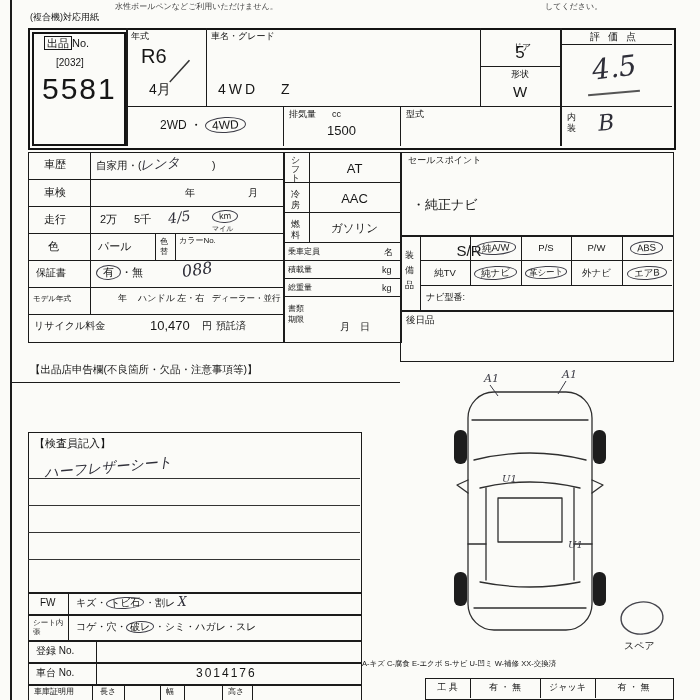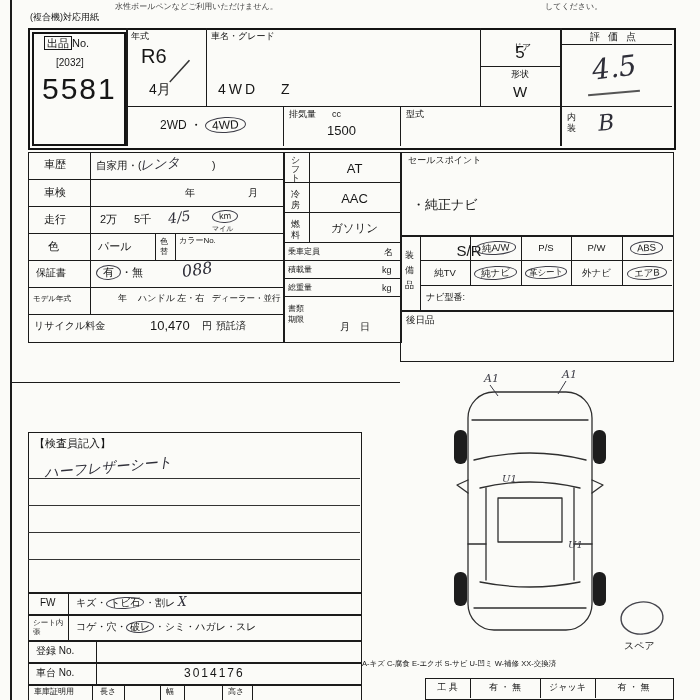--- a/index.html
+++ b/index.html
@@ -172,20 +172,21 @@
   <div class="t c" style="left:470px;top:266px;width:51px;font-size:9.5px;"><span class="circ">純ナビ</span></div>
   <div class="t c" style="left:521px;top:266px;width:50px;font-size:8.5px;"><span class="circ" style="padding:1px 3px;">革シート</span></div>
   <div class="t c" style="left:571px;top:268px;width:51px;font-size:9.5px;">外ナビ</div>
   <div class="t c" style="left:622px;top:266px;width:50px;font-size:9.5px;"><span class="circ">エアB</span></div>
 
   <div class="t" style="left:426px;top:293px;font-size:9px;">ナビ型番:</div>
 
   <div class="bx" style="left:400px;top:310px;width:272px;height:50px;"></div>
   <div class="t" style="left:406px;top:315px;font-size:9.5px;">後日品</div>
 
+  <div class="t bold" style="left:30px;top:364px;font-size:10.5px;">【出品店申告欄(不良箇所・欠品・注意事項等)】</div>
   <div class="ln" style="left:10px;top:382px;width:390px;height:1px;"></div>
 
   <div class="bx" style="left:28px;top:432px;width:332px;height:160px;"></div>
   <div class="t bold" style="left:34px;top:438px;font-size:11px;">【検査員記入】</div>
   <div class="t hand" style="left:44px;top:460px;font-size:14px;transform:rotate(-5deg);">ハーフレザーシート</div>
   <div class="ln2" style="left:28px;top:478px;width:332px;height:1px;background:#333;"></div>
   <div class="ln2" style="left:28px;top:505px;width:332px;height:1px;background:#333;"></div>
   <div class="ln2" style="left:28px;top:532px;width:332px;height:1px;background:#333;"></div>
   <div class="ln2" style="left:28px;top:559px;width:332px;height:1px;background:#333;"></div>
 
@@ -205,21 +206,21 @@
   </div>
 
   <div class="bx" style="left:28px;top:640px;width:332px;height:22px;"></div>
   <div class="ln" style="left:96px;top:640px;width:1px;height:22px;"></div>
   <div class="t" style="left:36px;top:646px;font-size:10px;">登録 No.</div>
   <div class="t" style="left:180px;top:646px;font-size:10px;"></div>
 
   <div class="bx" style="left:28px;top:662px;width:332px;height:22px;"></div>
   <div class="ln" style="left:96px;top:662px;width:1px;height:22px;"></div>
   <div class="t" style="left:36px;top:668px;font-size:10px;">車台 No.</div>
-  <div class="t" style="left:184px;top:667px;font-size:12px;letter-spacing:2px;">3014176</div>
+  <div class="t" style="left:196px;top:667px;font-size:12px;letter-spacing:2px;">3014176</div>
 
   <div class="bx" style="left:28px;top:684px;width:332px;height:16px;"></div>
   <div class="ln" style="left:92px;top:684px;width:1px;height:16px;"></div>
   <div class="ln" style="left:124px;top:684px;width:1px;height:16px;"></div>
   <div class="ln" style="left:160px;top:684px;width:1px;height:16px;"></div>
   <div class="ln" style="left:184px;top:684px;width:1px;height:16px;"></div>
   <div class="ln" style="left:222px;top:684px;width:1px;height:16px;"></div>
   <div class="ln" style="left:252px;top:684px;width:1px;height:16px;"></div>
   <div class="t" style="left:34px;top:688px;font-size:8px;">車庫証明用</div>
   <div class="t" style="left:100px;top:688px;font-size:8px;">長さ</div>

